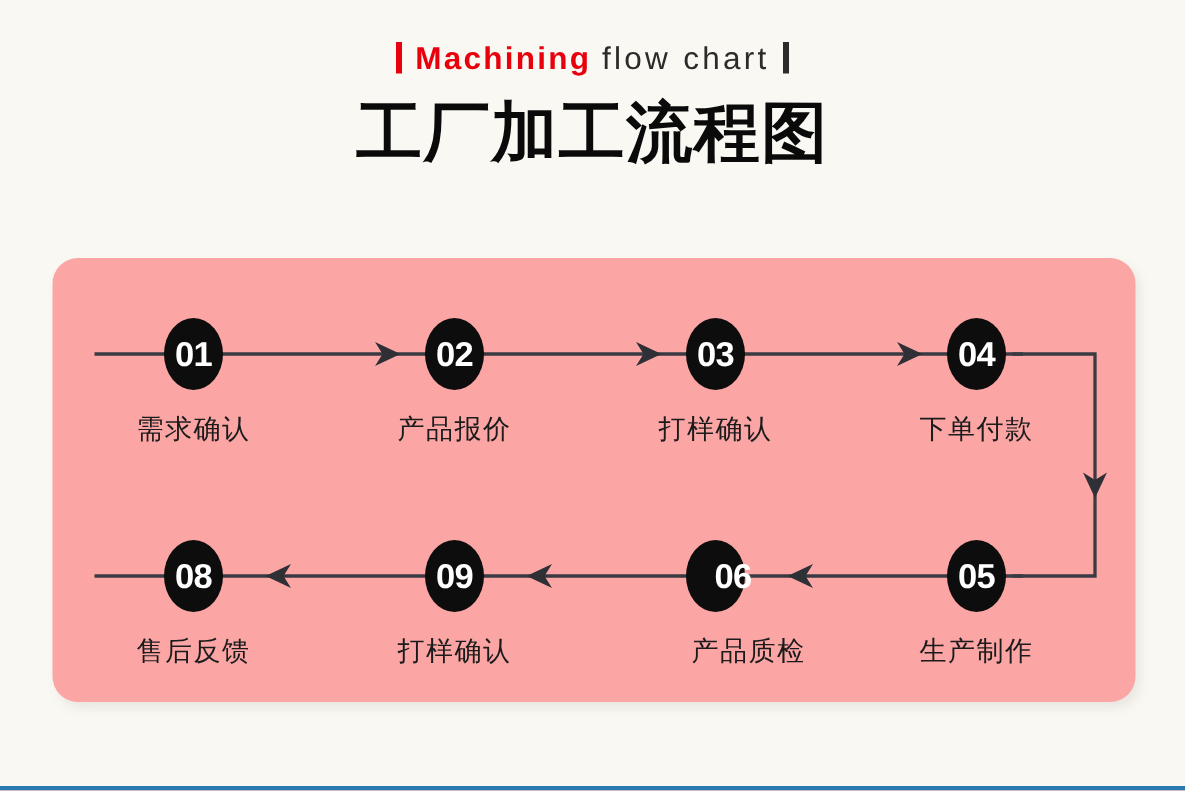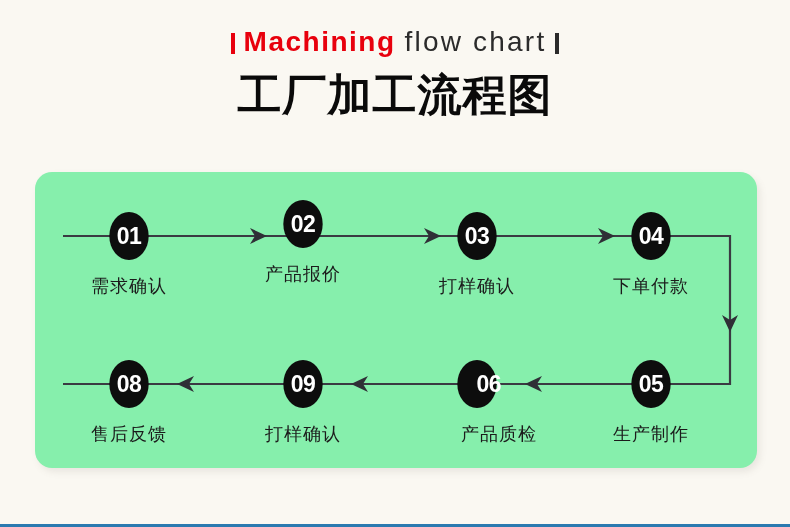--- a/index.html
+++ b/index.html
@@ -16,21 +16,21 @@
   }
 
   
   .header {
     width: 790px;
     text-align: center;
     padding-top: 28px;
     box-sizing: border-box;
   }
   .eyebrow {
-    font-size: 28px;
+    font-size: 21px;
     letter-spacing: 1.2px;
     line-height: 1;
     white-space: nowrap;
     display: block;
   }
   .eyebrow .bar-left,
   .eyebrow .bar-right {
     display: inline-block;
     width: 4px;
     height: 21px;
@@ -59,21 +59,21 @@
     white-space: nowrap;
   }
 
   
   .panel {
     position: absolute;
     left: 35px;
     top: 172px;
     width: 722px;
     height: 296px;
-    background: #86efac;
+    background: #fca5a5;
     border-radius: 17px;
     box-shadow: 3px 4px 7px rgba(120,115,105,0.13);
   }
 
   .flow-svg {
     position: absolute;
     left: 0;
     top: 0;
     width: 722px;
     height: 296px;
@@ -164,21 +164,21 @@
     <use href="#ah-l" x="316" y="212"></use>
     <use href="#ah-l" x="142" y="212"></use>
   </svg>
 
   <div class="node" style="left:34px; top:40px;">
     <div class="circle">
         <span>01</span>
       </div>
     <div class="label">需求确认</div>
   </div>
-  <div class="node" style="left:208px; top:28px;">
+  <div class="node" style="left:208px; top:40px;">
     <div class="circle">
         <span>02</span>
       </div>
     <div class="label">产品报价</div>
   </div>
   <div class="node" style="left:382px; top:40px;">
     <div class="circle">
         <span>03</span>
       </div>
     <div class="label">打样确认</div>

